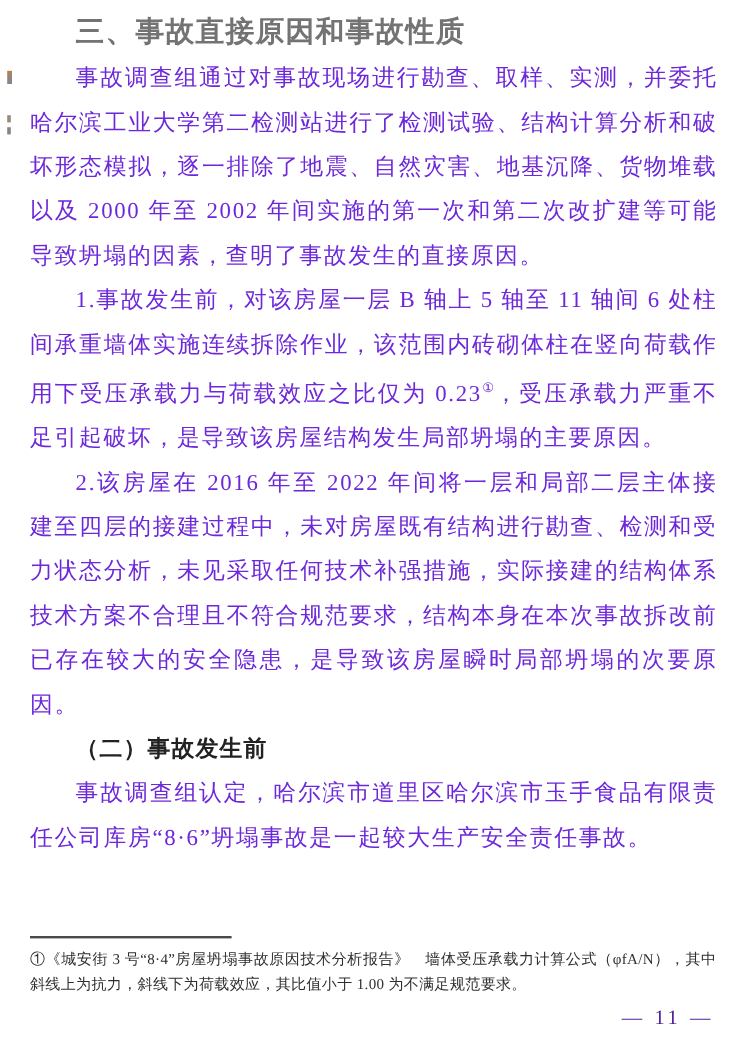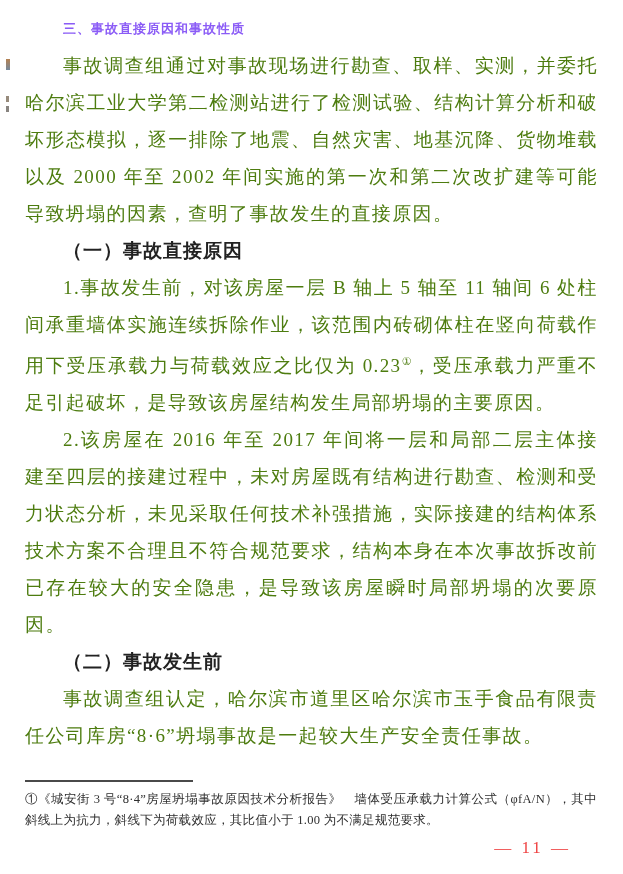--- a/index.html
+++ b/index.html
@@ -12,47 +12,47 @@
     width: 623px;
     height: 874px;
     background: #ffffff;
     box-sizing: border-box;
     padding: 10px 25px 0 25px;
     overflow: hidden;
     font-family: "Liberation Serif", "DejaVu Serif", serif;
     color: #272727;
   }
   .h-major {
-    font-family: Liberation Sans, sans-serif;
+    font-family: Liberation Mono, monospace;
     font-weight: bold;
-    font-size: 13px;
+    font-size: 24px;
     line-height: 37px;
     margin: 0;
     text-indent: 38px;
     letter-spacing: 1px;
-    color: #8b5cf6;
+    color: #737373;
   }
   .h-sub {
     font-size: 19px;
     font-weight: 600;
     line-height: 37px;
     margin: 0;
     text-indent: 38px;
     letter-spacing: 1px;
     color: #222222;
   }
   .body-para {
     font-size: 19px;
     line-height: 37px;
     margin: 0;
     text-indent: 38px;
     letter-spacing: 1.4px;
     text-align: justify;
     text-justify: inter-ideograph;
-    color: #4d7c0f;
+    color: #6d28d9;
   }
   .body-para sup {
     font-size: 11px;
     letter-spacing: 0;
   }
   .footnote-area {
     position: absolute;
     left: 25px;
     right: 26px;
     top: 780px;
@@ -68,24 +68,24 @@
     line-height: 21px;
     letter-spacing: 0.3px;
     margin: 0;
     text-align: justify;
     text-justify: inter-ideograph;
     color: #2e2e2e;
   }
   .page-number {
     position: absolute;
     top: 838px;
-    right: 52px;
+    right: 28px;
     font-size: 17px;
     letter-spacing: 3px;
-    color: #ef4444;
+    color: #4c1d95;
   }
   
   .scan-artifact-1 {
     position: absolute;
     left: 6px;
     top: 59px;
     width: 4px;
     height: 11px;
     background: linear-gradient(#a86b32, #5d748c);
     opacity: 0.85;
@@ -115,25 +115,24 @@
 <div class="page">
 
   <div class="scan-artifact-1"></div>
   <div class="scan-artifact-2"></div>
   <div class="scan-artifact-3"></div>
 
   <h2 class="h-major">三、事故直接原因和事故性质</h2>
 
   <p class="body-para">事故调查组通过对事故现场进行勘查、取样、实测，并委托哈尔滨工业大学第二检测站进行了检测试验、结构计算分析和破坏形态模拟，逐一排除了地震、自然灾害、地基沉降、货物堆载以及 2000 年至 2002 年间实施的第一次和第二次改扩建等可能导致坍塌的因素，查明了事故发生的直接原因。</p>
 
-  <h3 class="h-sub">（一）事故直接原因</h3>
 
   <p class="body-para"><span>1.事故发生前，对该房屋一层 B 轴上 5 轴至 11 轴间 6 处柱间承重墙体实施连续拆除作业，该范围内砖砌体柱在竖向荷载作用下受压承载力与荷载效应之比仅为 0.23</span><sup>①</sup><span>，受压承载力严重不足引起破坏，是导致该房屋结构发生局部坍塌的主要原因。</span></p>
 
-  <p class="body-para">2.该房屋在 2016 年至 2017 年间将一层和局部二层主体接建至四层的接建过程中，未对房屋既有结构进行勘查、检测和受力状态分析，未见采取任何技术补强措施，实际接建的结构体系技术方案不合理且不符合规范要求，结构本身在本次事故拆改前已存在较大的安全隐患，是导致该房屋瞬时局部坍塌的次要原因。</p>
+  <p class="body-para">2.该房屋在 2016 年至 2022 年间将一层和局部二层主体接建至四层的接建过程中，未对房屋既有结构进行勘查、检测和受力状态分析，未见采取任何技术补强措施，实际接建的结构体系技术方案不合理且不符合规范要求，结构本身在本次事故拆改前已存在较大的安全隐患，是导致该房屋瞬时局部坍塌的次要原因。</p>
 
   <h3 class="h-sub">（二）事故发生前</h3>
 
   <p class="body-para">事故调查组认定，哈尔滨市道里区哈尔滨市玉手食品有限责任公司库房“8·6”坍塌事故是一起较大生产安全责任事故。</p>
 
 
   <div class="footnote-area">
     <div class="footnote-rule"></div>
     <p class="footnote-text">①《城安街 3 号“8·4”房屋坍塌事故原因技术分析报告》　墙体受压承载力计算公式（φfA/N），其中斜线上为抗力，斜线下为荷载效应，其比值小于 1.00 为不满足规范要求。</p>
   </div>

